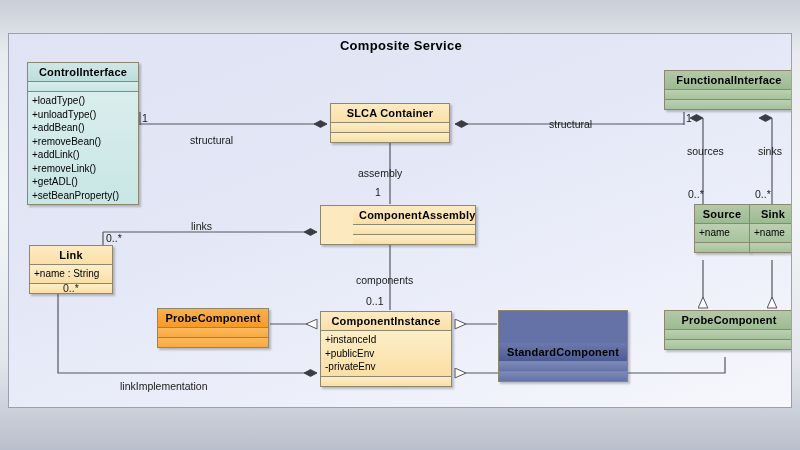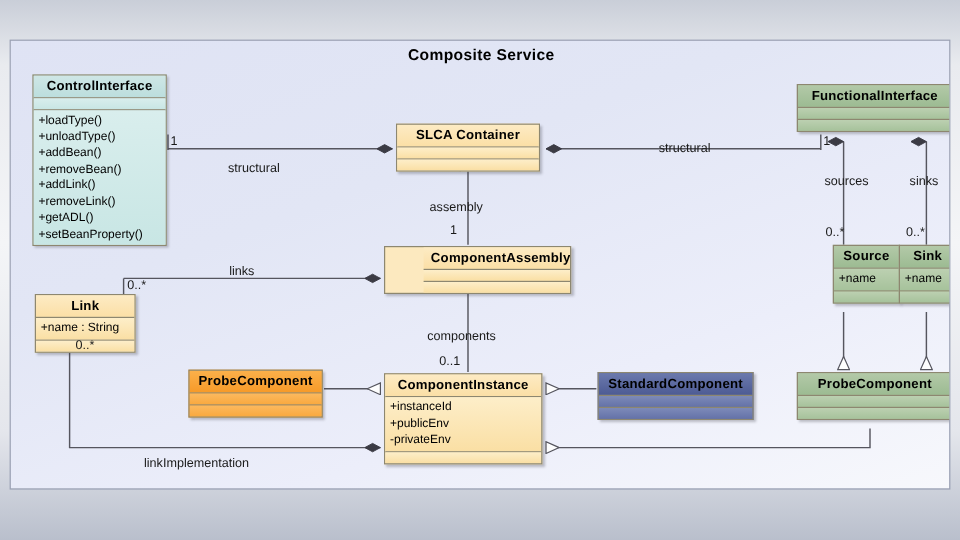--- a/index.html
+++ b/index.html
@@ -85,21 +85,21 @@
   .theme-yellow        { background: #fce9bf; }
 
   .theme-orange .name  { background: linear-gradient(180deg,#fbb04a 0%, #f79a28 100%); }
   .theme-orange .compartment { background: linear-gradient(180deg,#fcb95e 0%, #f9a93f 100%); }
   .theme-orange        { background: #fbaf49; }
 
   .theme-green .name   { background: linear-gradient(180deg,#b3c9a8 0%, #9cbb92 100%); }
   .theme-green .compartment { background: linear-gradient(180deg,#bcd0b1 0%, #a6c29b 100%); }
   .theme-green         { background: #aec5a3; }
 
-  .theme-blue .name    { background: linear-gradient(180deg,#6b79ad 0%, #4d5b94 100%); }
+  .theme-blue .name    { background: linear-gradient(180deg,#6b79ad 0%, #4d5b94 100%); margin-top: 32px; }
   .theme-blue .compartment { background: linear-gradient(180deg,#7d8ab8 0%, #6472a8 100%); }
   .theme-blue          { background: #6472a8; }
   .theme-blue .name { color:#000; }
 
   
   .edge-label {
     position: absolute;
     font-size: 10.5px;
     color: #1a1a1a;
     white-space: nowrap;

